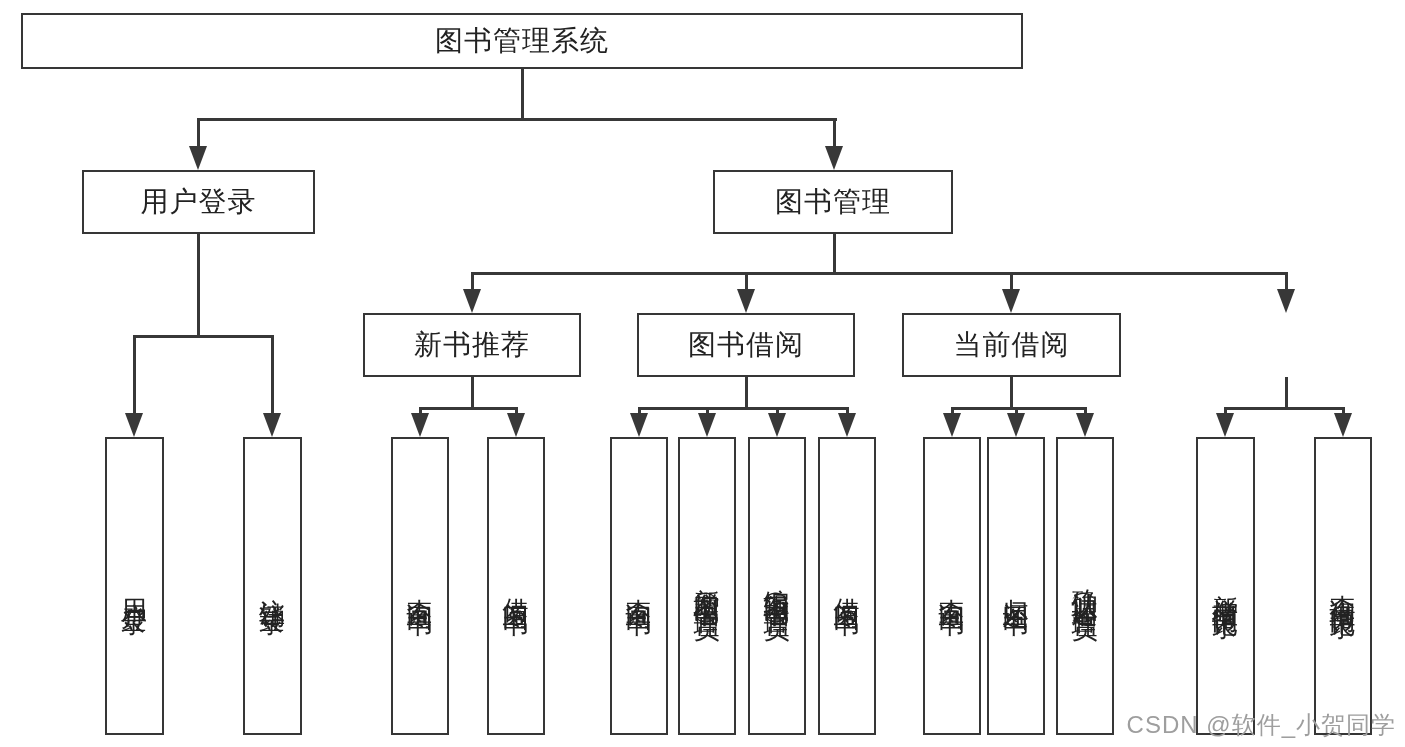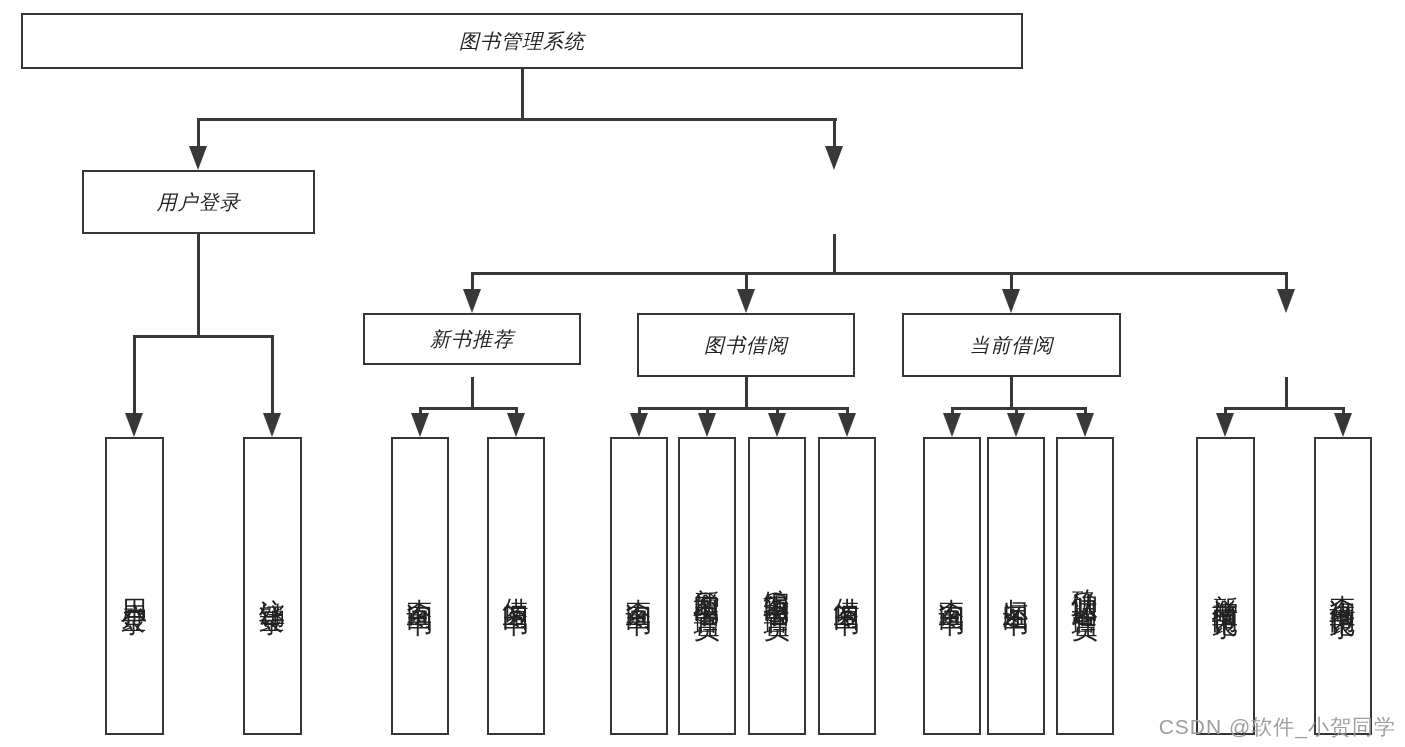--- a/index.html
+++ b/index.html
@@ -5,52 +5,55 @@
   html,body{margin:0;padding:0;background:#ffffff;}
   #canvas{
     position:relative;width:1405px;height:747px;background:#ffffff;overflow:hidden;
     font-family:"Liberation Sans","DejaVu Sans",sans-serif;
   }
   .box{
     position:absolute;background:#ffffff;border:2.5px solid #363636;
     box-sizing:border-box;display:flex;align-items:center;justify-content:center;
     color:#222222;
   }
-  .hlabel{font-size:20px;letter-spacing:1px;white-space:nowrap;font-style:italic;}
+  .hlabel{font-size:28px;letter-spacing:1px;white-space:nowrap;}
   .vlabel{
     writing-mode:vertical-rl;text-orientation:mixed;
     font-size:26px;letter-spacing:4px;line-height:1;white-space:nowrap;
   }
   .hline,.vline{position:absolute;background:#383838;}
   .hline{height:3px;}
   .vline{width:3px;}
   .arrow{
     position:absolute;width:0;height:0;
     border-left:9px solid transparent;border-right:9px solid transparent;
     border-top:24px solid #383838;
   }
   .watermark{
     position:absolute;right:9px;bottom:6px;color:#9e9e9e;
-    font-size:21px;letter-spacing:1px;white-space:nowrap;
+    font-size:24px;letter-spacing:1px;white-space:nowrap;
   }
 </style>
 </head>
 <body>
 
 <div id="canvas">
 
   <div class="box" style="left:21px;top:13px;width:1002px;height:56px;">
     <span class="hlabel">图书管理系统</span>
   </div>
 
   <div class="box" style="left:82px;top:170px;width:233px;height:64px;">
     <span class="hlabel">用户登录</span>
   </div>
+  <div class="box" style="left:713px;top:170px;width:240px;height:64px;">
+    <span class="hlabel">图书管理</span>
+  </div>
 
-  <div class="box" style="left:363px;top:313px;width:218px;height:52px;">
+  <div class="box" style="left:363px;top:313px;width:218px;height:64px;">
     <span class="hlabel">新书推荐</span>
   </div>
   <div class="box" style="left:902px;top:313px;width:219px;height:64px;">
     <span class="hlabel">当前借阅</span>
   </div>
   <div class="box" style="left:637px;top:313px;width:218px;height:64px;">
     <span class="hlabel">图书借阅</span>
   </div>
 
   <div class="box" style="left:105px;top:437px;width:59px;height:298px;">

